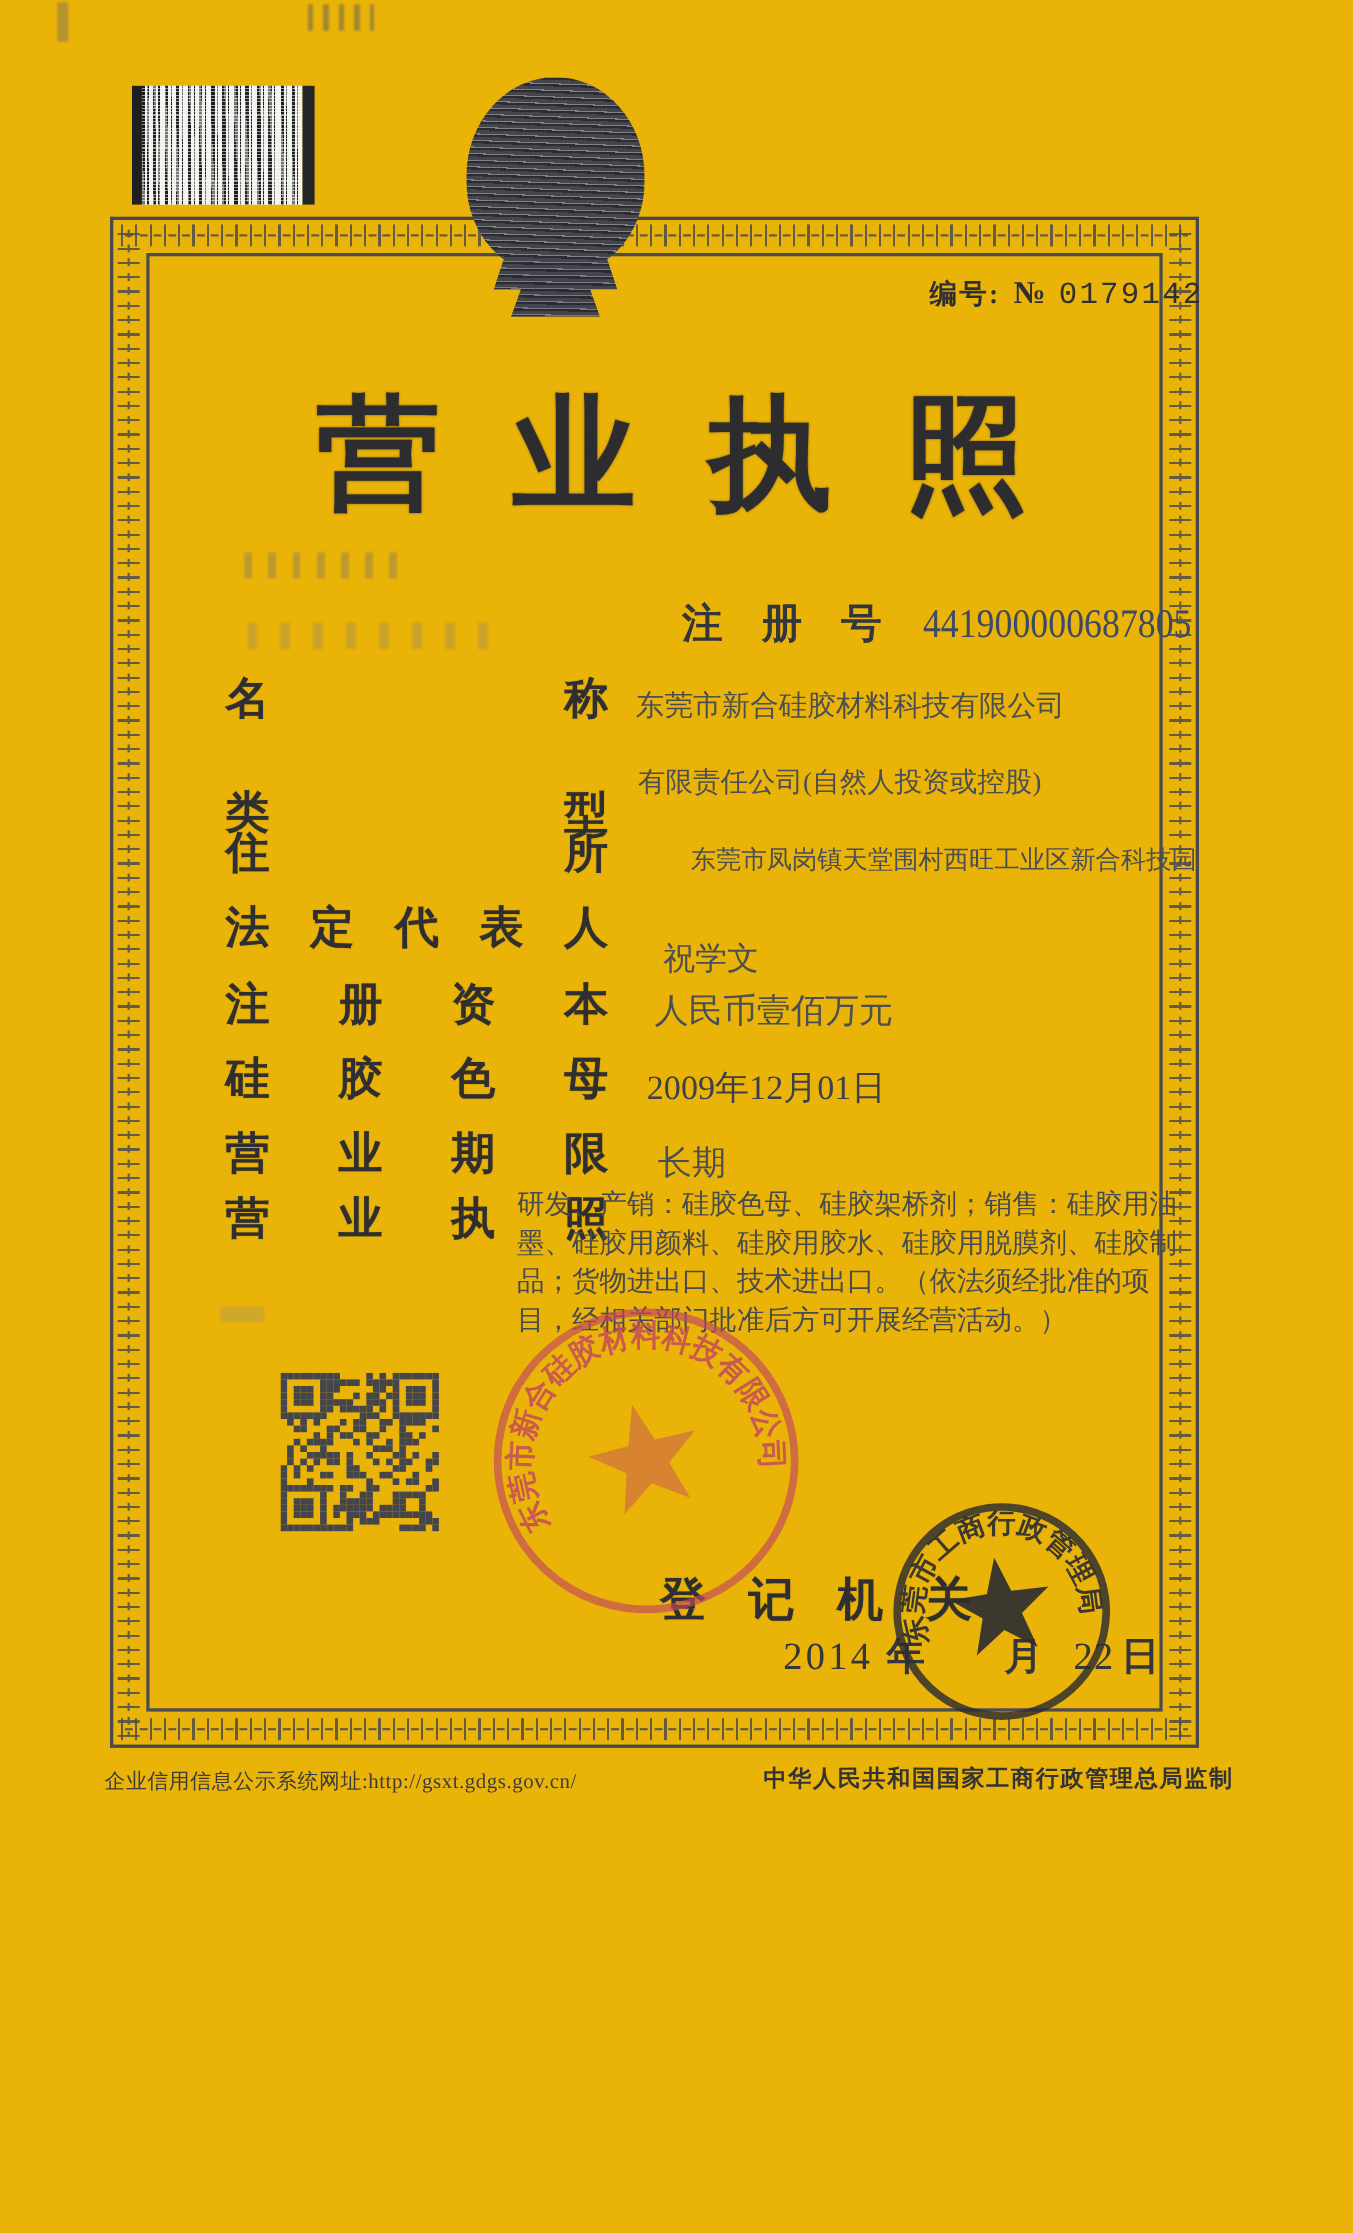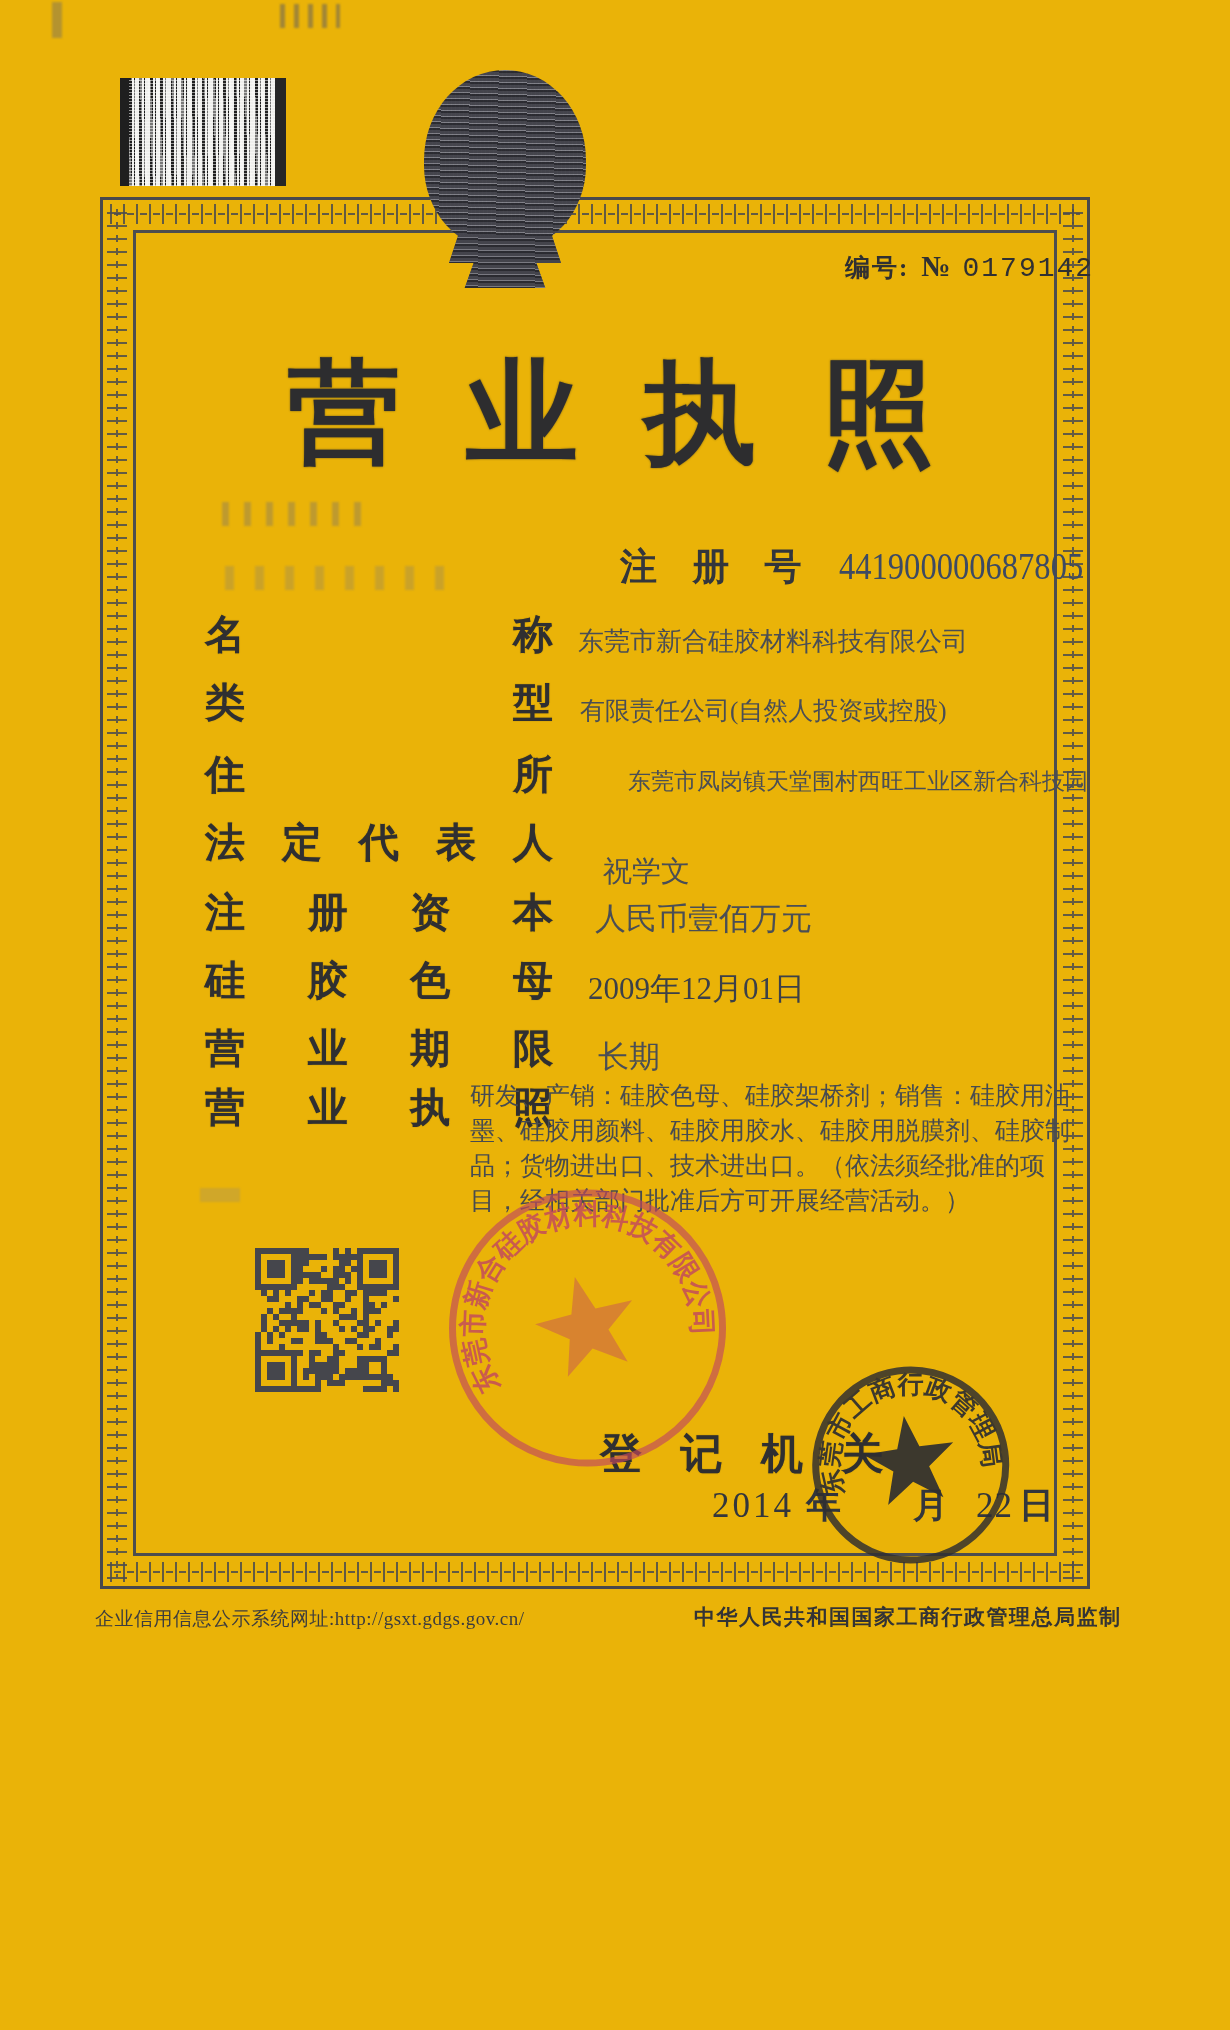--- a/index.html
+++ b/index.html
@@ -183,21 +183,21 @@
   </div>
 
   <div class="cert-title">营业执照</div>
 
   <div class="regline">
     <span class="lbl">注 册 号</span>
     <span class="num">441900000687805</span>
   </div>
 
   <div class="row-label" style="top:612px">名称</div>
-  <div class="row-label" style="top:680px">类型</div>
+  <div class="row-label" style="top:716px">类型</div>
   <div class="row-label" style="top:752px">住所</div>
   <div class="row-label" style="top:820px">法定代表人</div>
   <div class="row-label" style="top:890px">注册资本</div>
   <div class="row-label" style="top:958px">硅胶色母</div>
   <div class="row-label" style="top:1026px">营业期限</div>
   <div class="row-label" style="top:1085px">营业执照</div>
 
   <div class="row-value v-name">东莞市新合硅胶材料科技有限公司</div>
   <div class="row-value v-type">有限责任公司(自然人投资或控股)</div>
   <div class="row-value v-addr">东莞市凤岗镇天堂围村西旺工业区新合科技园</div>

